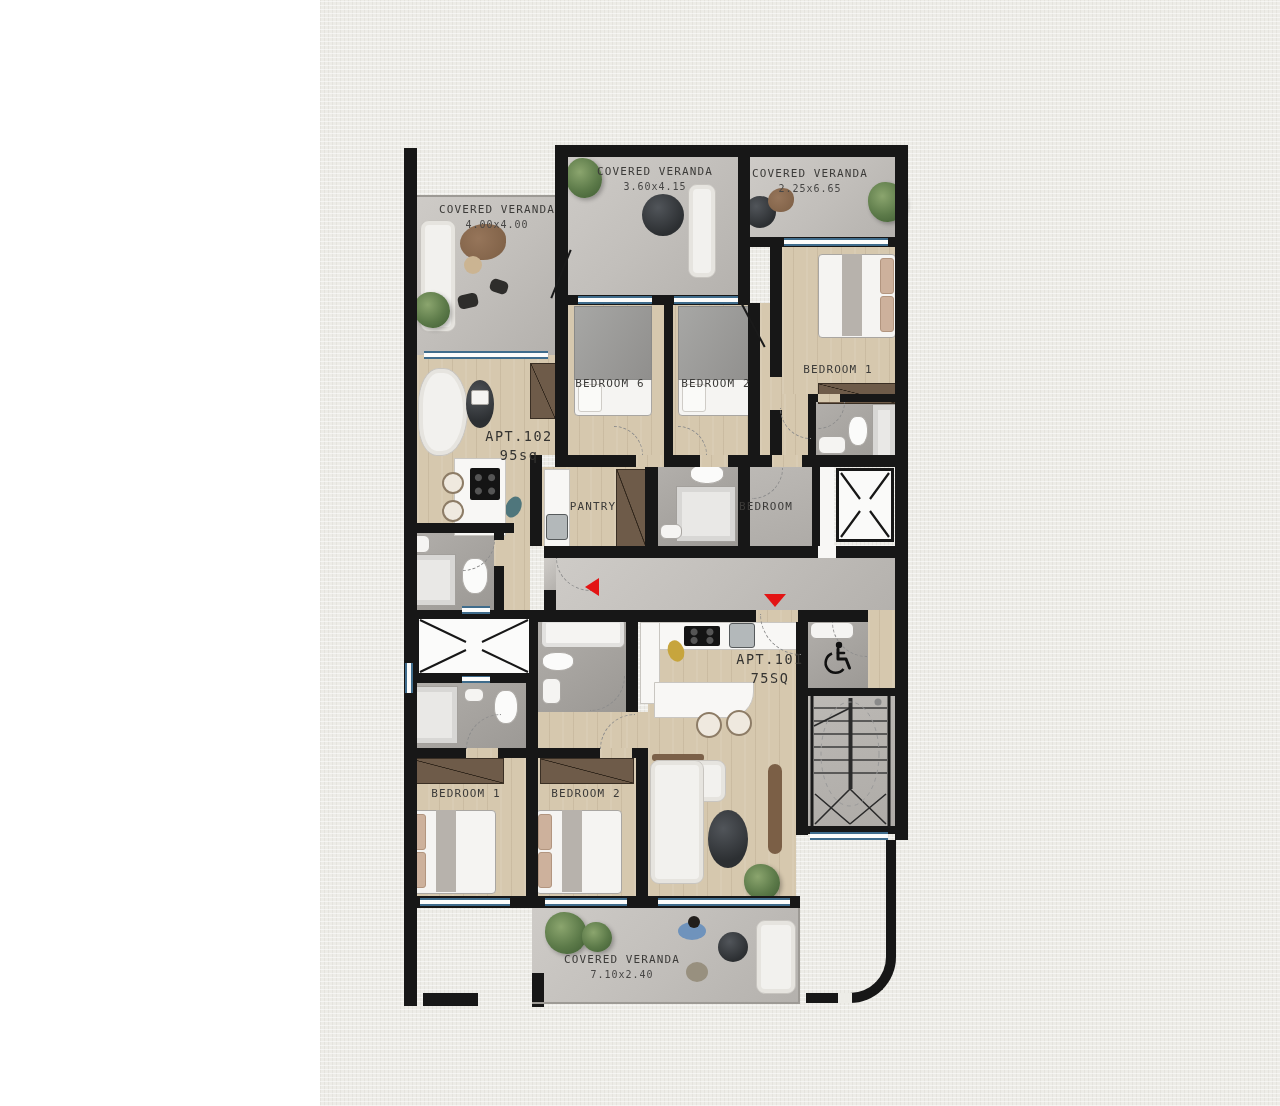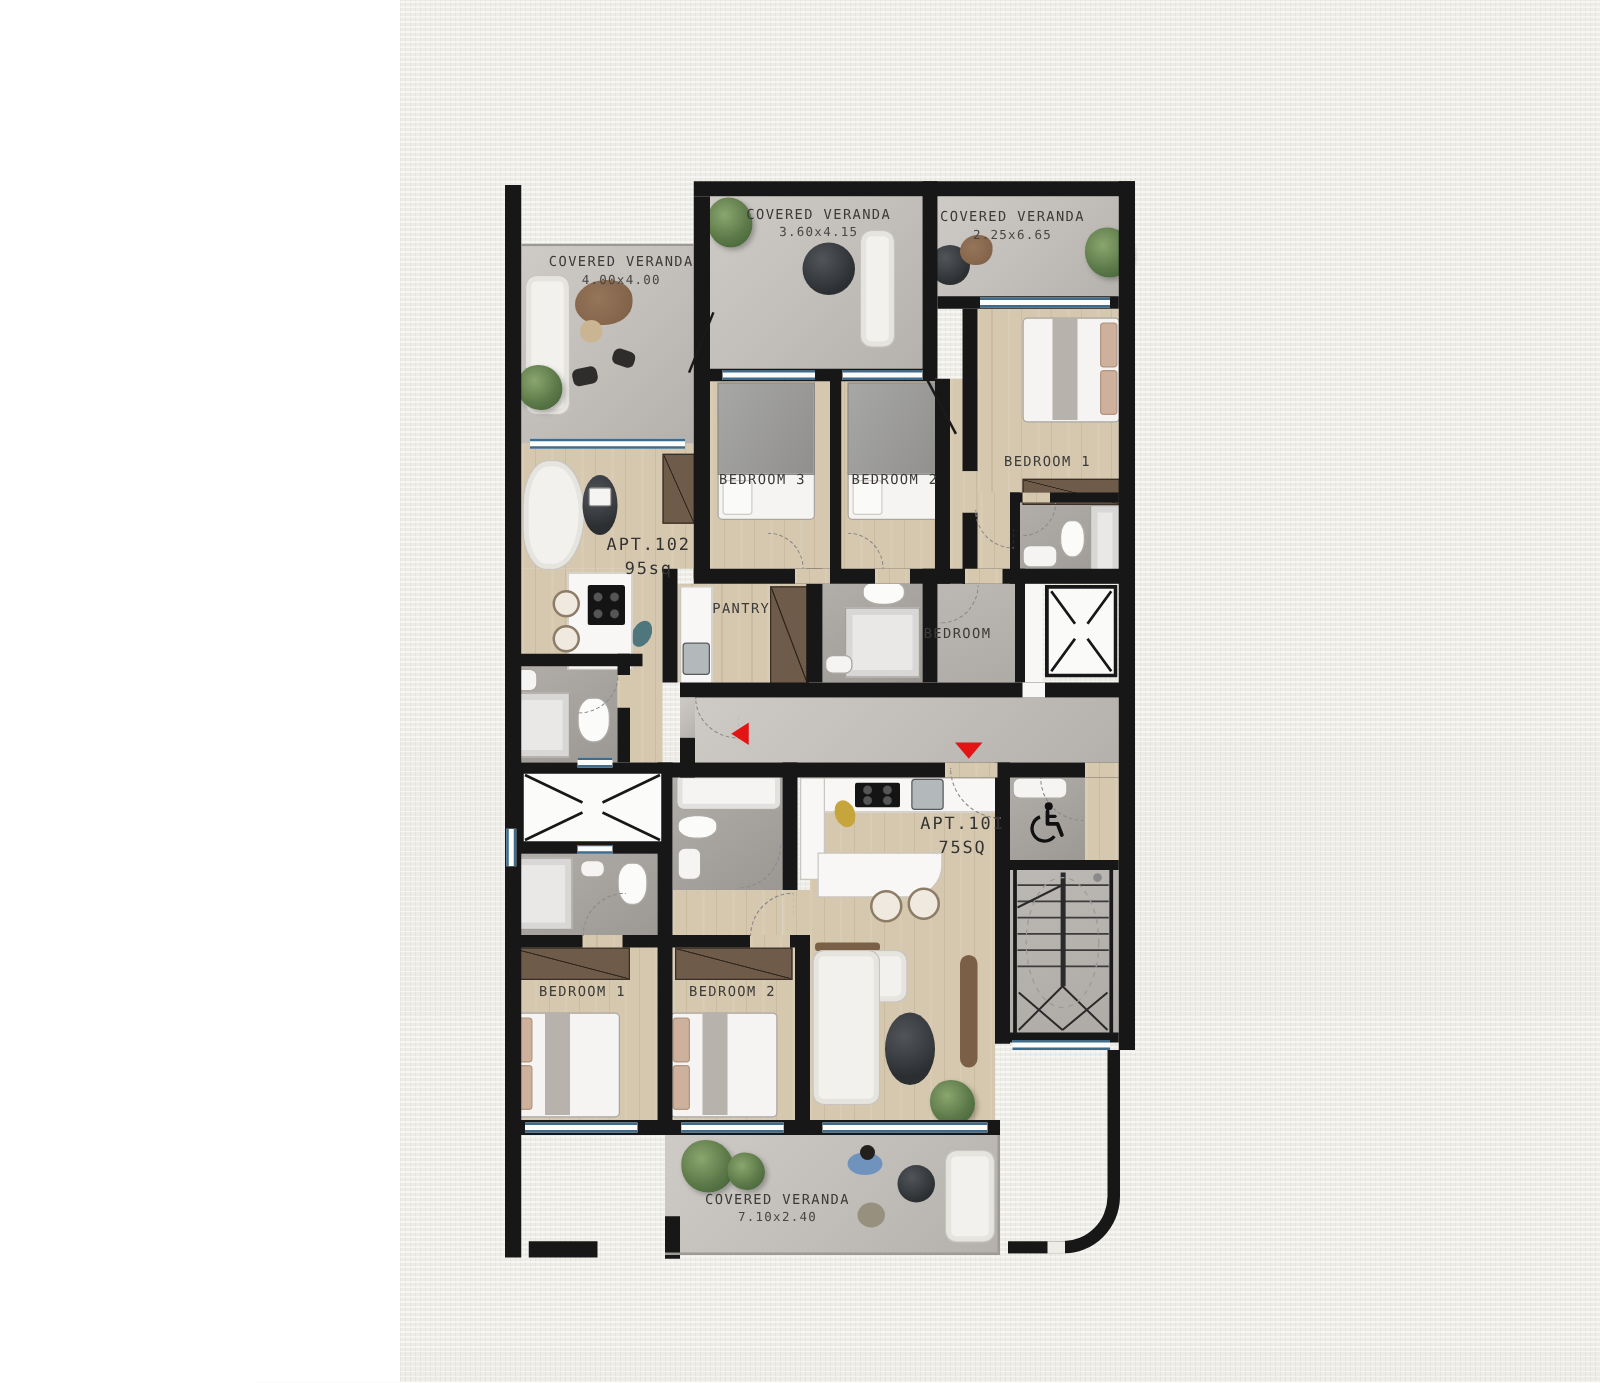--- a/index.html
+++ b/index.html
@@ -300,26 +300,26 @@
 
   <div class="arrL" style="left:585px;top:578px"></div>
   <div class="arrD" style="left:764px;top:594px"></div>
 
   <div class="lbl" style="left:497px;top:203px">COVERED VERANDA</div>
   <div class="lbl dims" style="left:497px;top:219px">4.00x4.00</div>
   <div class="lbl" style="left:655px;top:165px">COVERED VERANDA</div>
   <div class="lbl dims" style="left:655px;top:181px">3.60x4.15</div>
   <div class="lbl" style="left:810px;top:167px">COVERED VERANDA</div>
   <div class="lbl dims" style="left:810px;top:183px">2.25x6.65</div>
-  <div class="lbl" style="left:610px;top:377px">BEDROOM 3</div>
+  <div class="lbl" style="left:610px;top:377px">BEDROOM 6</div>
   <div class="lbl" style="left:716px;top:377px">BEDROOM 2</div>
   <div class="lbl" style="left:838px;top:363px">BEDROOM 1</div>
   <div class="lbl apt" style="left:519px;top:428px">APT.102</div>
   <div class="lbl apt" style="left:519px;top:447px">95sq</div>
-  <div class="lbl" style="left:593px;top:480px">PANTRY</div>
+  <div class="lbl" style="left:593px;top:500px">PANTRY</div>
   <div class="lbl" style="left:766px;top:500px">BEDROOM</div>
   <div class="lbl apt" style="left:770px;top:651px">APT.101</div>
   <div class="lbl apt" style="left:770px;top:670px">75SQ</div>
   <div class="lbl" style="left:466px;top:787px">BEDROOM 1</div>
   <div class="lbl" style="left:586px;top:787px">BEDROOM 2</div>
   <div class="lbl" style="left:622px;top:953px">COVERED VERANDA</div>
   <div class="lbl dims" style="left:622px;top:969px">7.10x2.40</div>
 </div>
 
 </body></html>

